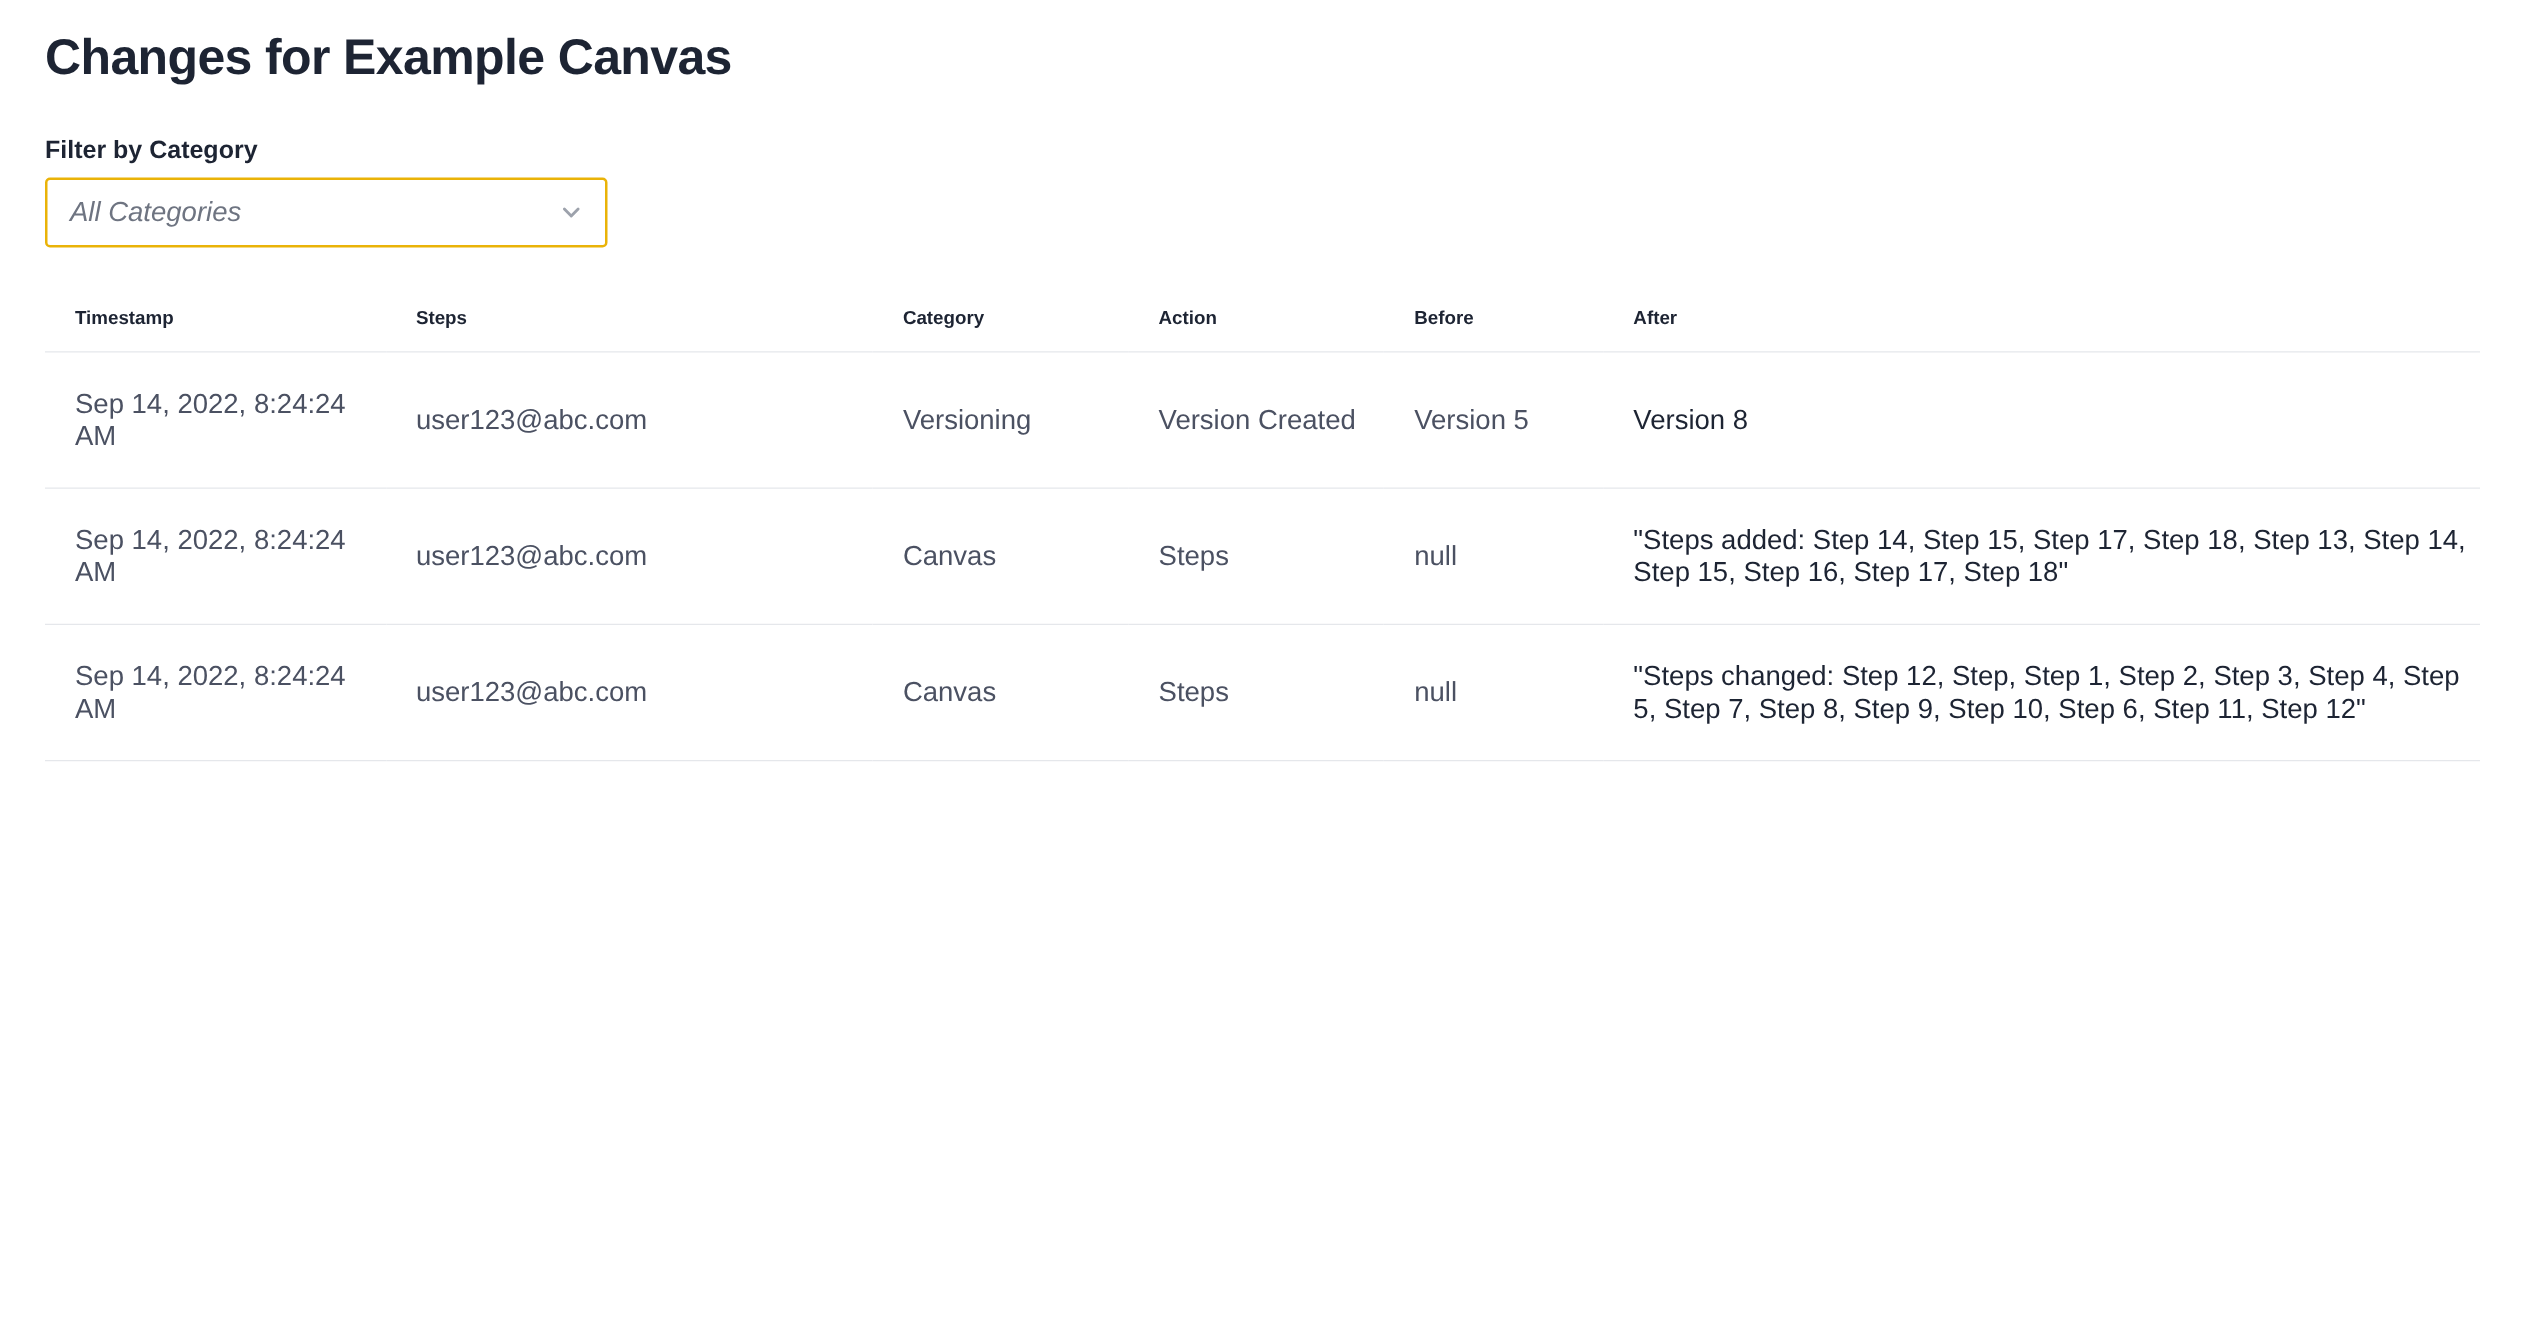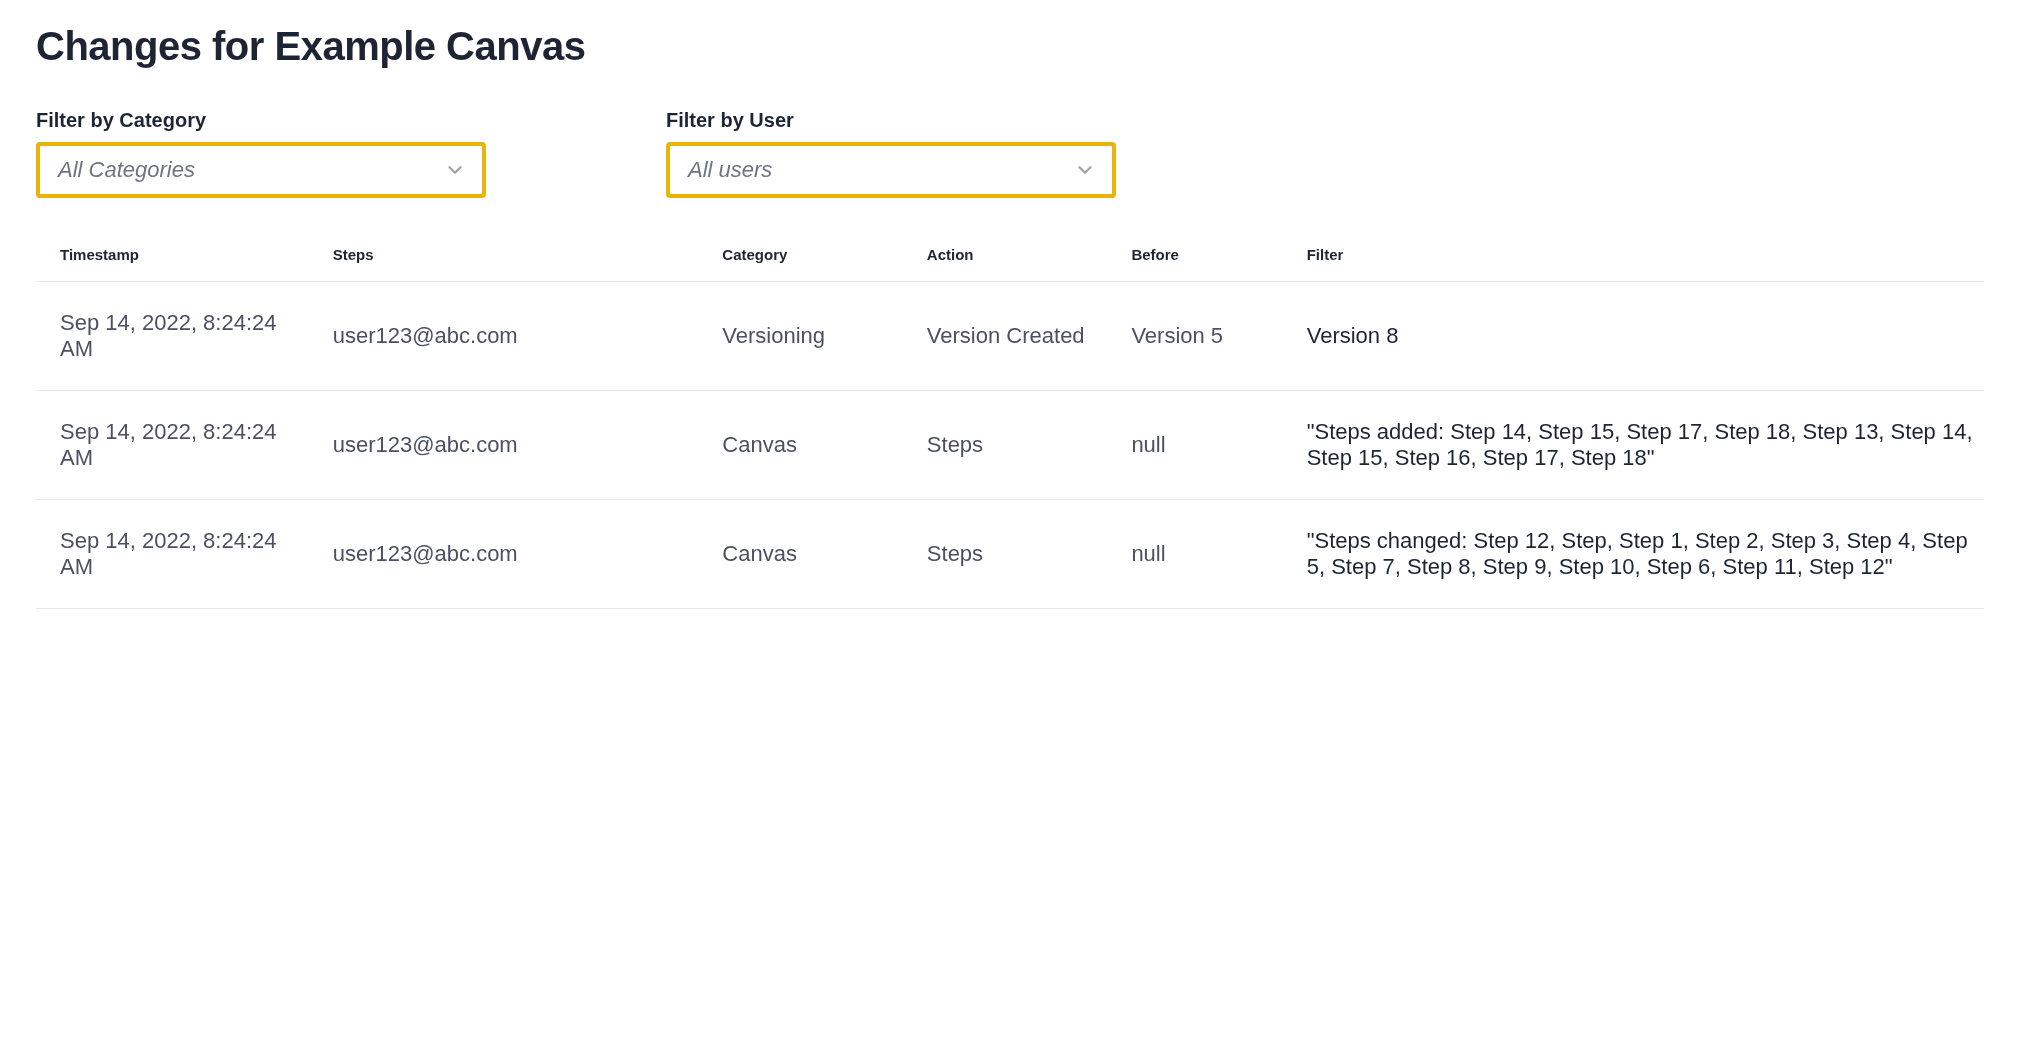--- a/index.html
+++ b/index.html
@@ -29,21 +29,21 @@
   }
   .filter-label {
     font-size: 20px;
     font-weight: 700;
     color: #1d2433;
   }
   .select {
     position: relative;
     width: 450px;
     height: 56px;
-    border: 4px solid #eab308;
+    border: 2px solid #eab308;
     border-radius: 4px;
     display: flex;
     align-items: center;
     padding: 0 18px;
     cursor: pointer;
     background: #fff;
   }
   .select .placeholder {
     font-size: 22px;
     font-style: italic;
@@ -96,50 +96,39 @@
     <div class="filter-label">Filter by Category</div>
     <div class="select">
       <span class="placeholder">All Categories</span>
       <span class="chev">
         <svg width="22" height="22" viewBox="0 0 24 24" fill="none" stroke="currentColor" stroke-width="2.5" stroke-linecap="round" stroke-linejoin="round">
             <polyline points="6 9 12 15 18 9"></polyline>
           </svg>
       </span>
     </div>
   </div>
-  <div class="filter-group">
-    <div class="filter-label">Filter by User</div>
-    <div class="select">
-      <span class="placeholder">All users</span>
-      <span class="chev">
-        <svg width="22" height="22" viewBox="0 0 24 24" fill="none" stroke="currentColor" stroke-width="2.5" stroke-linecap="round" stroke-linejoin="round">
-            <polyline points="6 9 12 15 18 9"></polyline>
-          </svg>
-      </span>
-    </div>
-  </div>
 </div>
 
 <table>
   <colgroup>
     <col class="c-ts">
       <col class="c-user">
       <col class="c-cat">
       <col class="c-action">
       <col class="c-before">
       <col class="c-after">
   </colgroup>
   <thead>
     <tr>
       <th>Timestamp</th>
       <th>Steps</th>
       <th>Category</th>
       <th>Action</th>
       <th>Before</th>
-      <th>Filter</th>
+      <th>After</th>
     </tr>
   </thead>
   <tbody>
     <tr>
       <td>Sep 14, 2022, 8:24:24 AM</td>
       <td>user123@abc.com</td>
       <td>Versioning</td>
       <td>Version Created</td>
       <td>Version 5</td>
       <td class="after-cell">Version 8</td>

